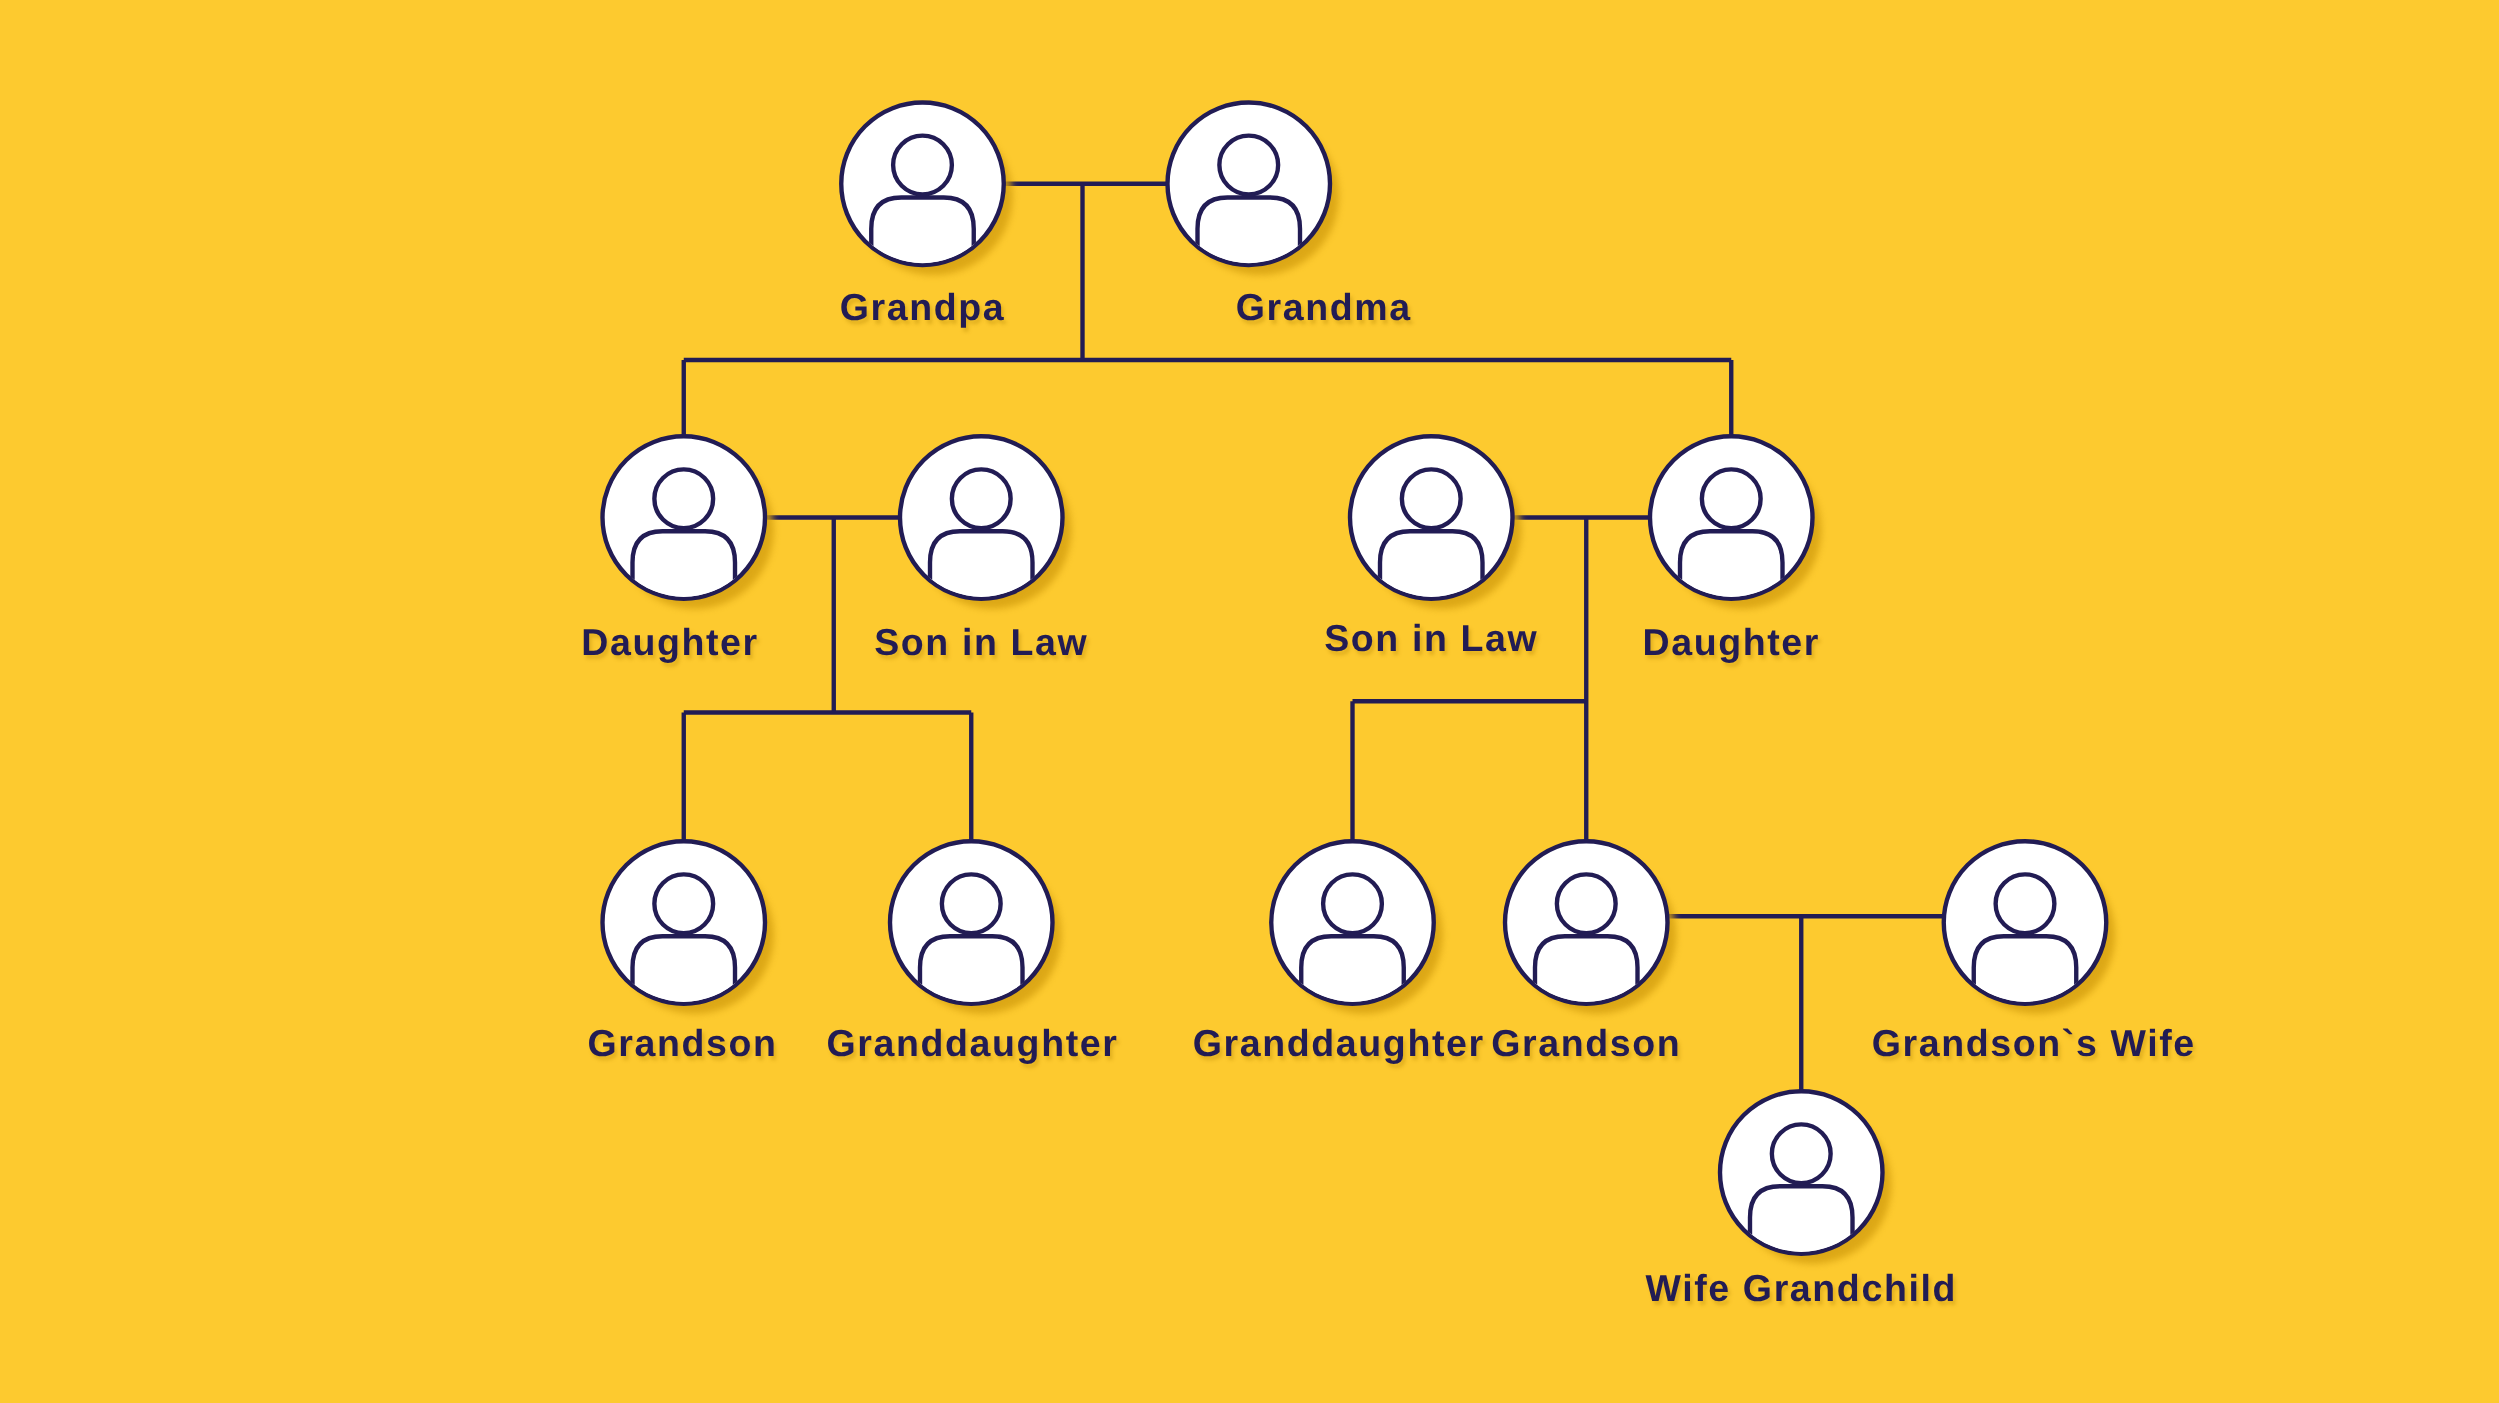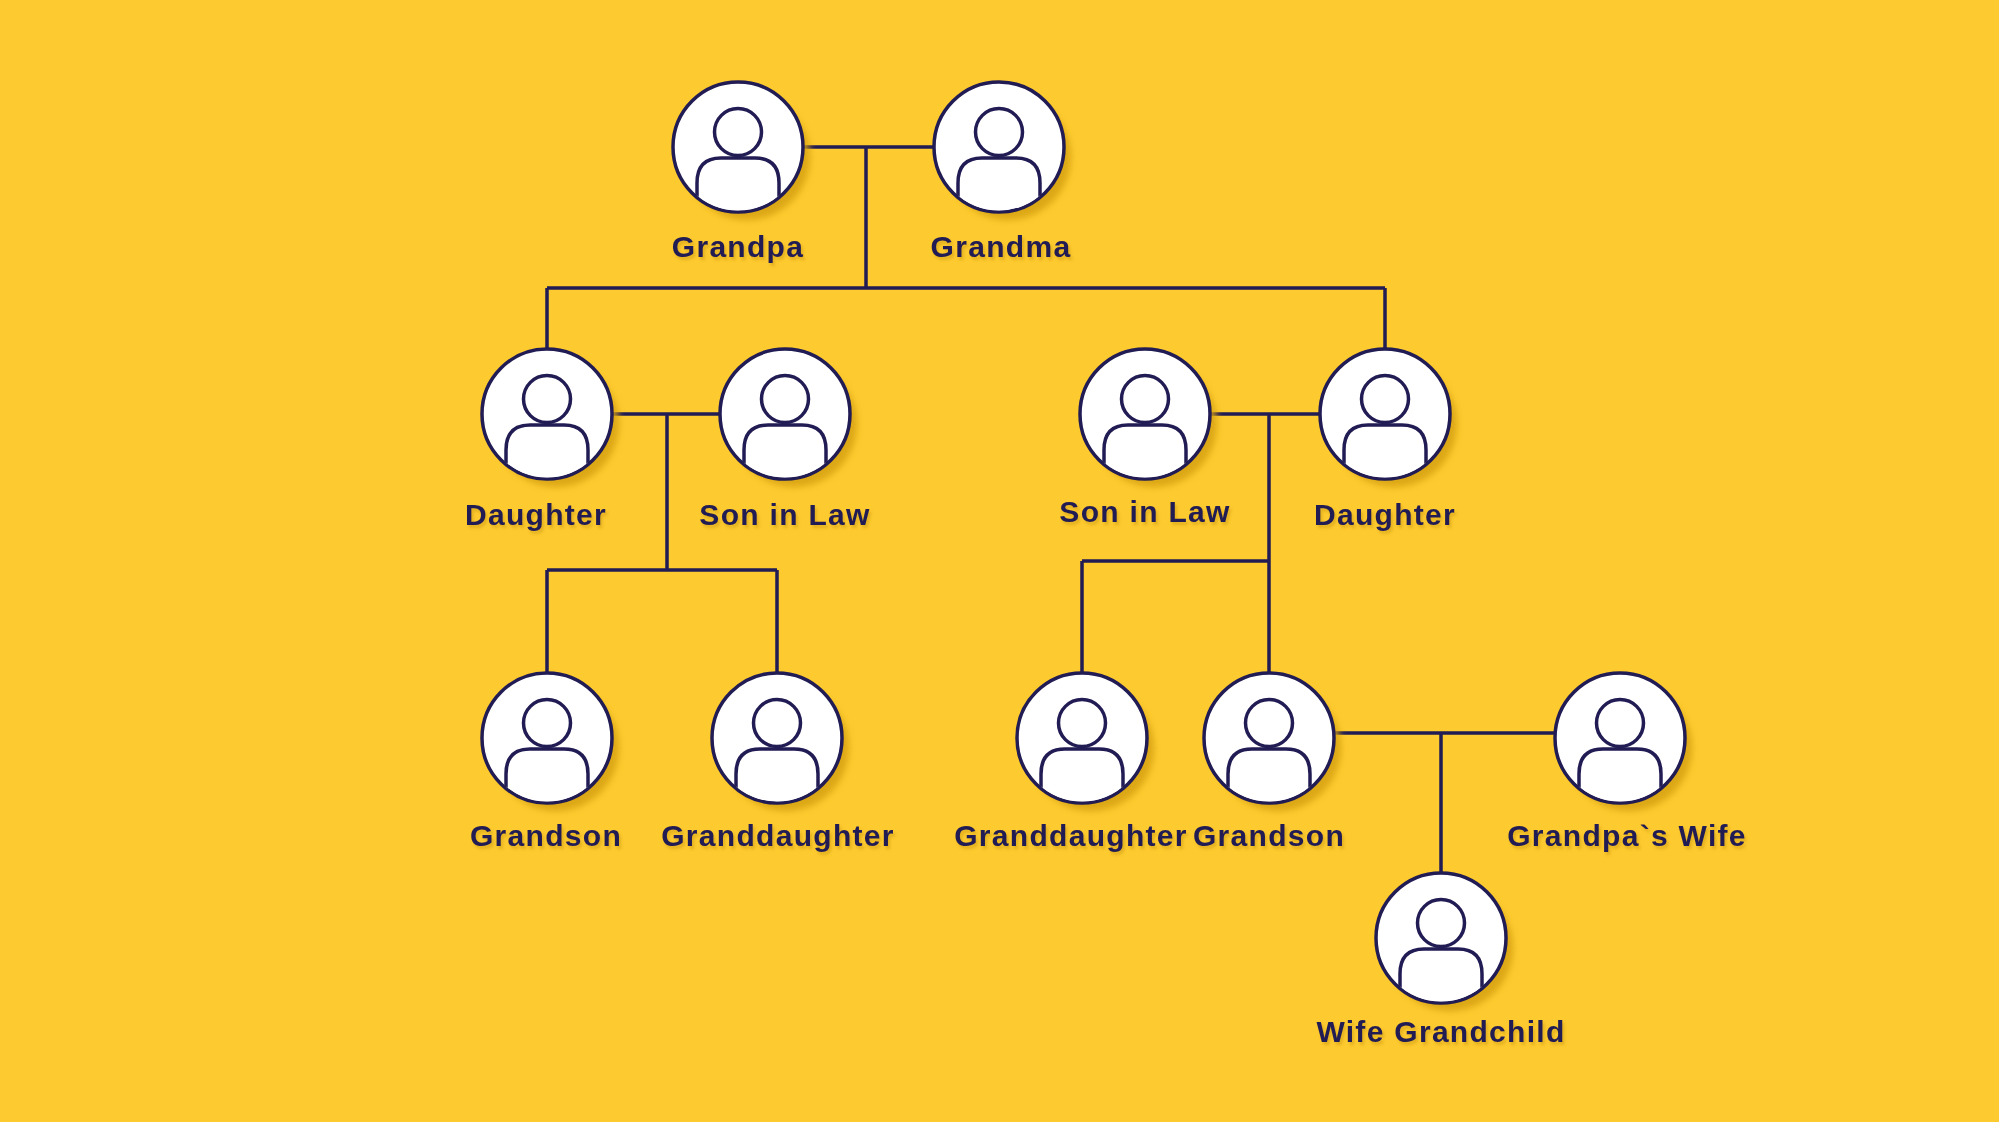--- a/index.html
+++ b/index.html
@@ -99,25 +99,25 @@
       <use href="#person-symbol"></use>
     </svg>
   <svg class="person" style="left:1544px;top:662px">
       <use href="#person-symbol"></use>
     </svg>
   <svg class="person" style="left:1365px;top:862px">
       <use href="#person-symbol"></use>
     </svg>
 
   <div class="label" style="left:738px;top:232px">Grandpa</div>
-  <div class="label" style="left:1001px;top:232px">Grandma</div>
+  <div class="label" style="left:1059px;top:232px">Grandma</div>
   <div class="label" style="left:536px;top:500px">Daughter</div>
   <div class="label" style="left:785px;top:500px">Son in Law</div>
   <div class="label" style="left:1145px;top:497px">Son in Law</div>
   <div class="label" style="left:1385px;top:500px">Daughter</div>
   <div class="label" style="left:546px;top:821px">Grandson</div>
   <div class="label" style="left:778px;top:821px">Granddaughter</div>
   <div class="label" style="left:1071px;top:821px">Granddaughter</div>
   <div class="label" style="left:1269px;top:821px">Grandson</div>
-  <div class="label" style="left:1627px;top:821px">Grandpa`s Wife</div>
+  <div class="label" style="left:1627px;top:821px">Grandson`s Wife</div>
   <div class="label" style="left:1441px;top:1017px">Wife Grandchild</div>
 
 </div>
 
 </body></html>

